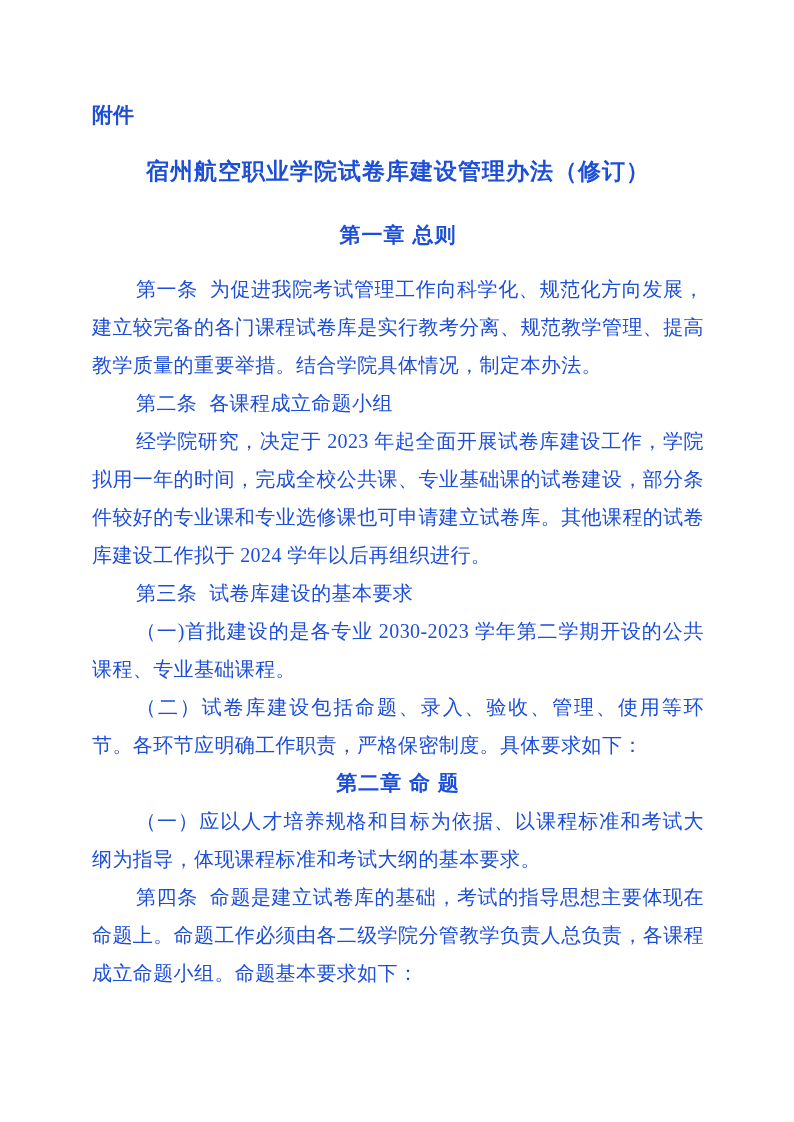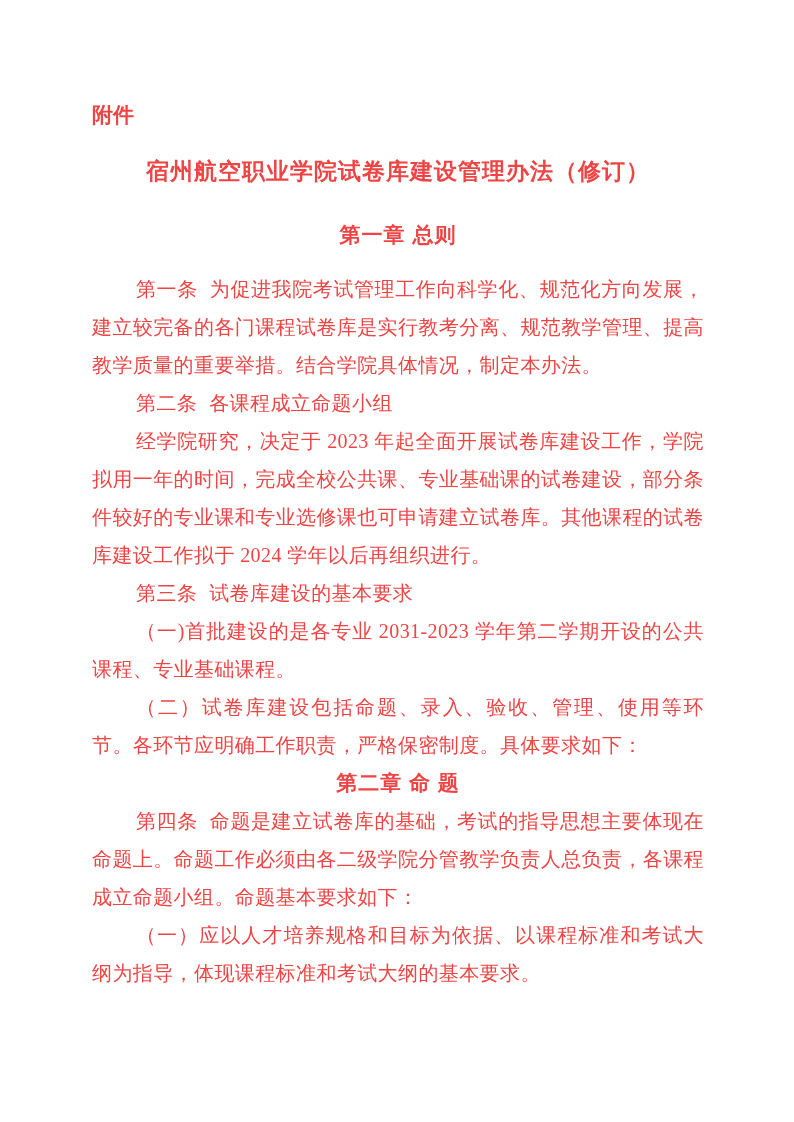--- a/index.html
+++ b/index.html
@@ -9,21 +9,21 @@
   }
   .page {
     position: relative;
     width: 794px;
     height: 1122px;
     margin: 0 auto;
     background: #ffffff;
     box-sizing: border-box;
     padding: 102px 90px 0 92px;
     overflow: hidden;
-    color: #ef4444;
+    color: #1d4ed8;
     font-family: "Liberation Serif", serif;
   }
   .attachment {
     margin: 0;
     font-family: "Liberation Sans", sans-serif;
     font-size: 21px;
     line-height: 26px;
     font-weight: 600;
   }
   .doc-title {
@@ -73,23 +73,23 @@
   <h2 class="chapter-heading">第一章 总则</h2>
 
   <p class="body-para"><span class="article-lead">第一条</span><span>为促进我院考试管理工作向科学化、规范化方向发展，建立较完备的各门课程试卷库是实行教考分离、规范教学管理、提高教学质量的重要举措。结合学院具体情况，制定本办法。</span></p>
 
   <p class="body-para"><span class="article-lead">第二条</span><span>各课程成立命题小组</span></p>
 
   <p class="body-para"><span>经学院研究，决定于 2023 年起全面开展试卷库建设工作，学院拟用一年的时间，完成全校公共课、专业基础课的试卷建设，部分条件较好的专业课和专业选修课也可申请建立试卷库。其他课程的试卷库建设工作拟于 2024 学年以后再组织进行。</span></p>
 
   <p class="body-para"><span class="article-lead">第三条</span><span>试卷库建设的基本要求</span></p>
 
-  <p class="body-para"><span>（一)首批建设的是各专业 2031-2023 学年第二学期开设的公共课程、专业基础课程。</span></p>
+  <p class="body-para"><span>（一)首批建设的是各专业 2030-2023 学年第二学期开设的公共课程、专业基础课程。</span></p>
 
   <p class="body-para"><span>（二）试卷库建设包括命题、录入、验收、管理、使用等环节。各环节应明确工作职责，严格保密制度。具体要求如下：</span></p>
 
   <h2 class="chapter-heading grid">第二章 命 题</h2>
 
+  <p class="body-para"><span>（一）应以人才培养规格和目标为依据、以课程标准和考试大纲为指导，体现课程标准和考试大纲的基本要求。</span></p>
+
   <p class="body-para"><span class="article-lead">第四条</span><span>命题是建立试卷库的基础，考试的指导思想主要体现在命题上。命题工作必须由各二级学院分管教学负责人总负责，各课程成立命题小组。命题基本要求如下：</span></p>
-
-  <p class="body-para"><span>（一）应以人才培养规格和目标为依据、以课程标准和考试大纲为指导，体现课程标准和考试大纲的基本要求。</span></p>
 
 </div>
 
 </body></html>

